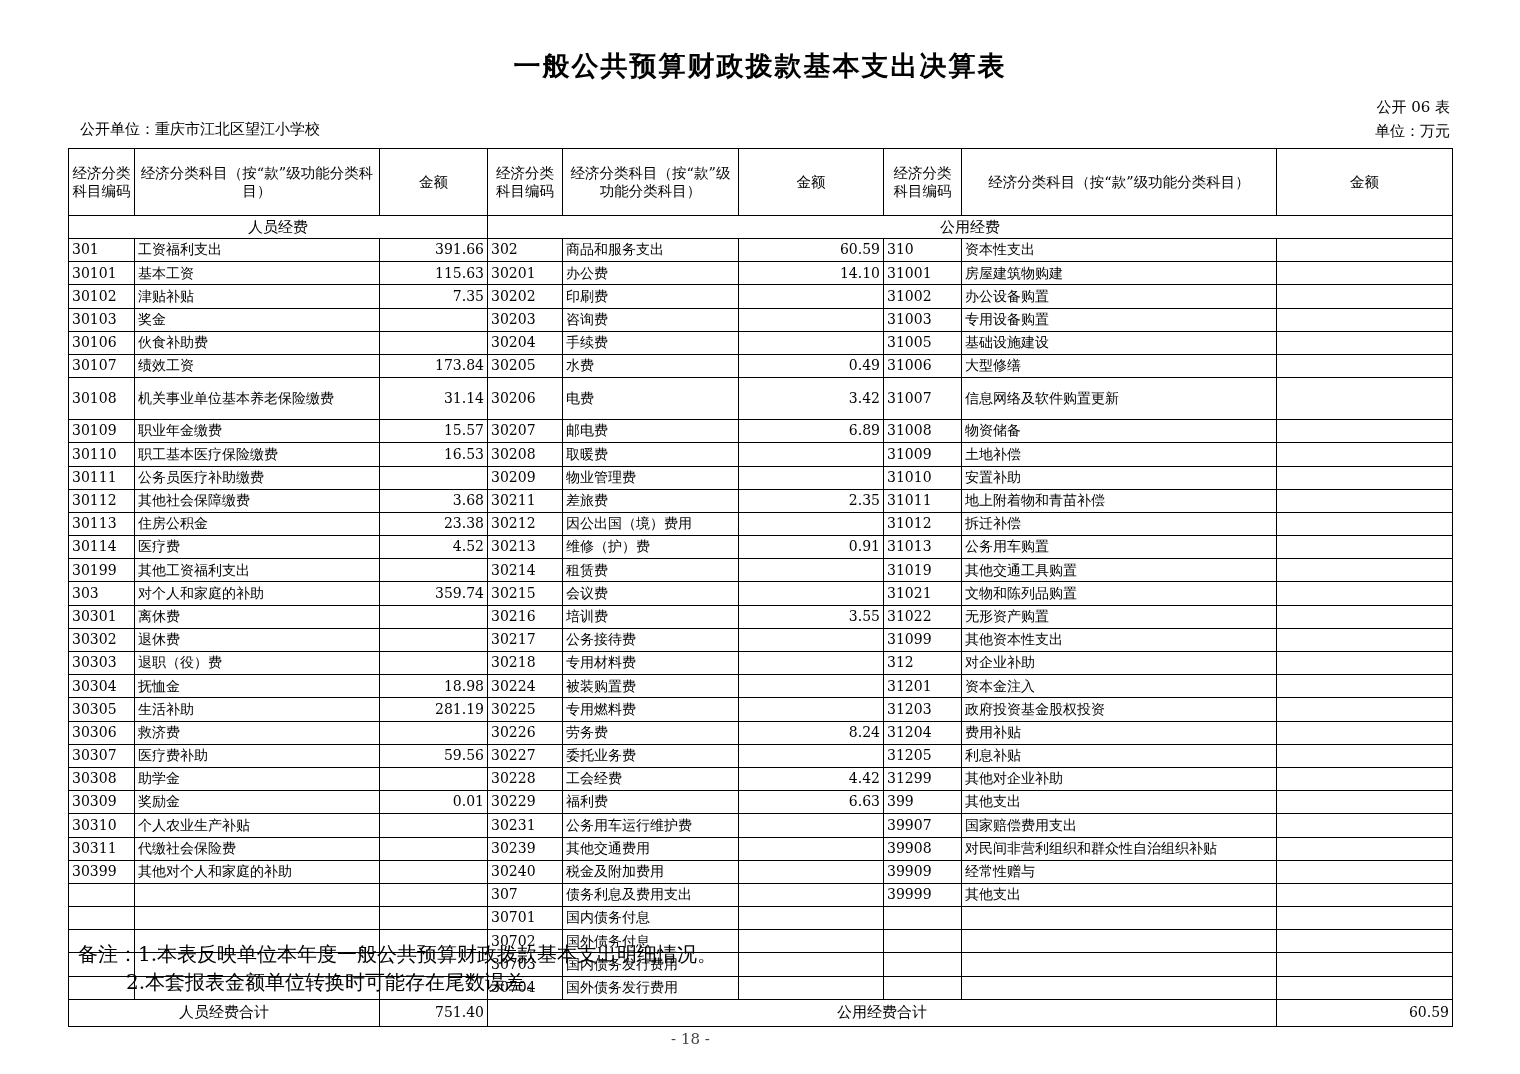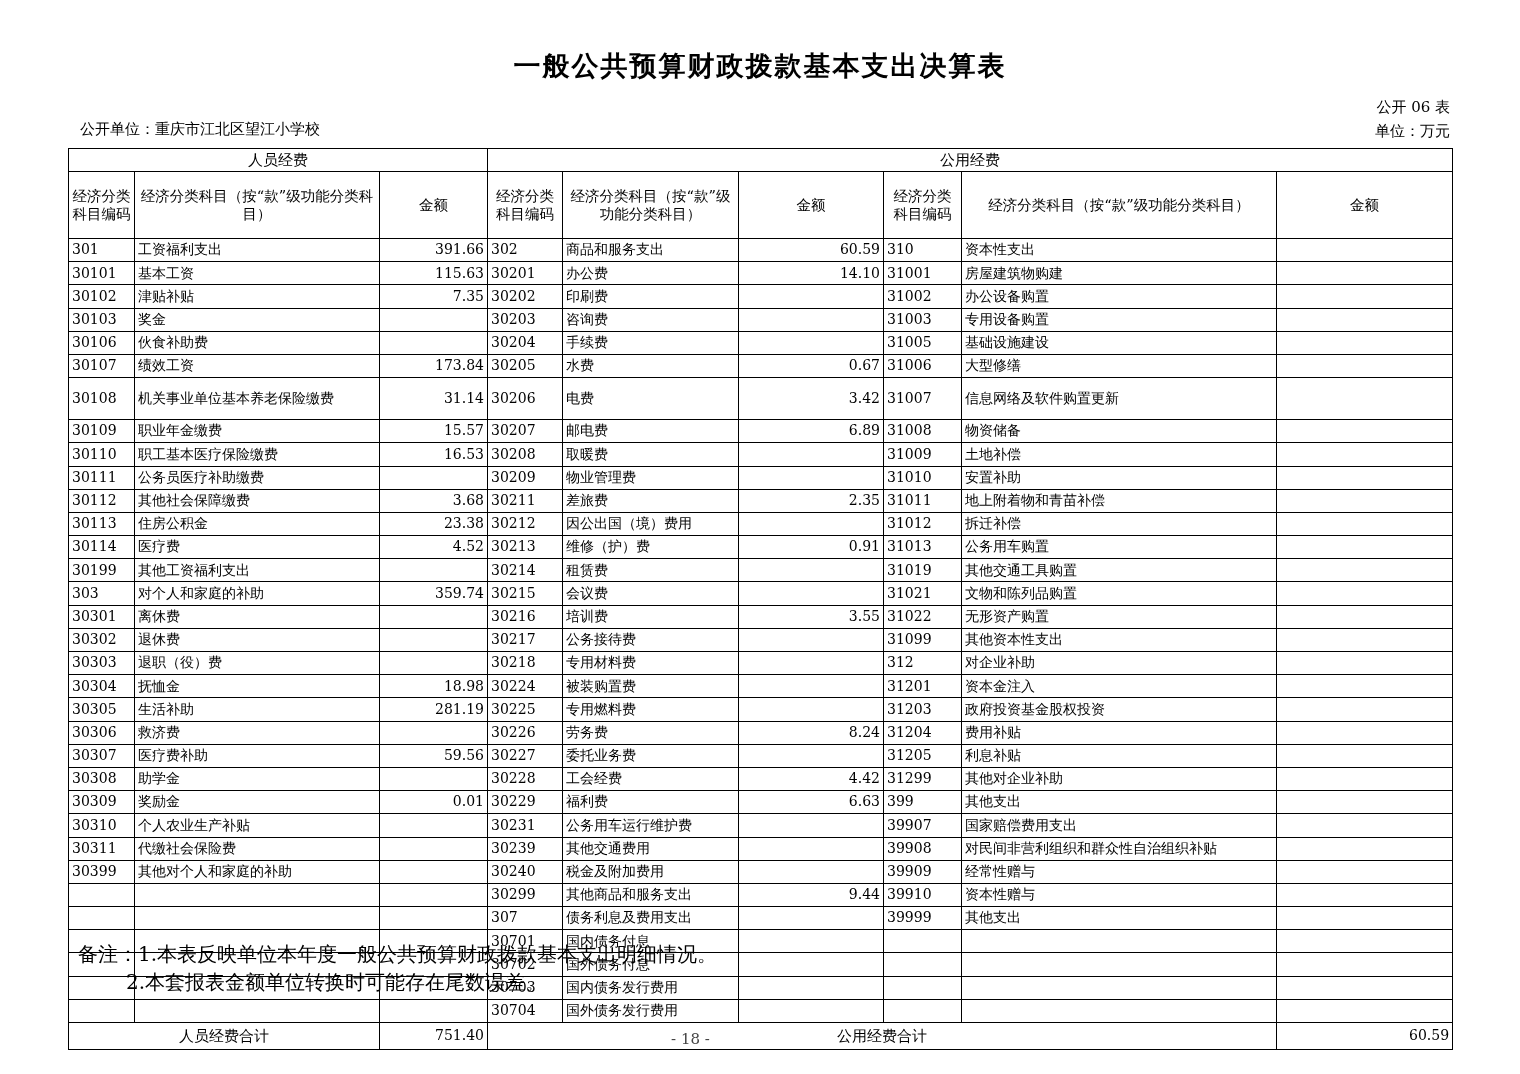--- a/index.html
+++ b/index.html
@@ -124,34 +124,34 @@
         <col class="c-amt">
       <col class="c-code2">
         <col class="c-name2">
         <col class="c-amt2">
       <col class="c-code3">
         <col class="c-name3">
         <col class="c-amt3">
     </colgroup>
     <thead>
       <tr>
-        <td class="grp-head" colspan="3">人员经费</td>
-        <td class="grp-head" colspan="6">公用经费</td>
-      </tr>
-      <tr>
         <td class="col-head">经济分类科目编码</td>
         <td class="col-head">经济分类科目（按“款”级功能分类科目）</td>
         <td class="col-head">金额</td>
         <td class="col-head">经济分类科目编码</td>
         <td class="col-head">经济分类科目（按“款”级功能分类科目）</td>
         <td class="col-head">金额</td>
         <td class="col-head">经济分类科目编码</td>
         <td class="col-head">经济分类科目（按“款”级功能分类科目）</td>
         <td class="col-head">金额</td>
       </tr>
+      <tr>
+        <td class="grp-head" colspan="3">人员经费</td>
+        <td class="grp-head" colspan="6">公用经费</td>
+      </tr>
     </thead>
     <tbody id="tbody">
         <tr class="row">
           <td class="code-cell">301</td>
           <td class="name-cell">工资福利支出</td>
           <td class="amt-cell">391.66</td>
           <td class="code-cell">302</td>
           <td class="name-cell">商品和服务支出</td>
           <td class="amt-cell">60.59</td>
           <td class="code-cell">310</td>
@@ -201,21 +201,21 @@
           <td class="code-cell">31005</td>
           <td class="name-cell name-indent">基础设施建设</td>
           <td class="amt-cell"></td>
         </tr>
         <tr class="row">
           <td class="code-cell">30107</td>
           <td class="name-cell name-indent">绩效工资</td>
           <td class="amt-cell">173.84</td>
           <td class="code-cell">30205</td>
           <td class="name-cell name-indent">水费</td>
-          <td class="amt-cell">0.67</td>
+          <td class="amt-cell">0.49</td>
           <td class="code-cell">31006</td>
           <td class="name-cell name-indent">大型修缮</td>
           <td class="amt-cell"></td>
         </tr>
         <tr class="row row-tall">
           <td class="code-cell">30108</td>
           <td class="name-cell name-indent name-wrap">机关事业单位基本养老保险缴费</td>
           <td class="amt-cell">31.14</td>
           <td class="code-cell">30206</td>
           <td class="name-cell name-indent name-wrap">电费</td>
@@ -435,31 +435,20 @@
         </tr>
         <tr class="row">
           <td class="code-cell">30399</td>
           <td class="name-cell name-indent">其他对个人和家庭的补助</td>
           <td class="amt-cell"></td>
           <td class="code-cell">30240</td>
           <td class="name-cell name-indent">税金及附加费用</td>
           <td class="amt-cell"></td>
           <td class="code-cell">39909</td>
           <td class="name-cell name-indent">经常性赠与</td>
-          <td class="amt-cell"></td>
-        </tr>
-        <tr class="row">
-          <td class="code-cell"></td>
-          <td class="name-cell"></td>
-          <td class="amt-cell"></td>
-          <td class="code-cell">30299</td>
-          <td class="name-cell name-indent">其他商品和服务支出</td>
-          <td class="amt-cell">9.44</td>
-          <td class="code-cell">39910</td>
-          <td class="name-cell name-indent">资本性赠与</td>
           <td class="amt-cell"></td>
         </tr>
         <tr class="row">
           <td class="code-cell"></td>
           <td class="name-cell"></td>
           <td class="amt-cell"></td>
           <td class="code-cell">307</td>
           <td class="name-cell">债务利息及费用支出</td>
           <td class="amt-cell"></td>
           <td class="code-cell">39999</td>

